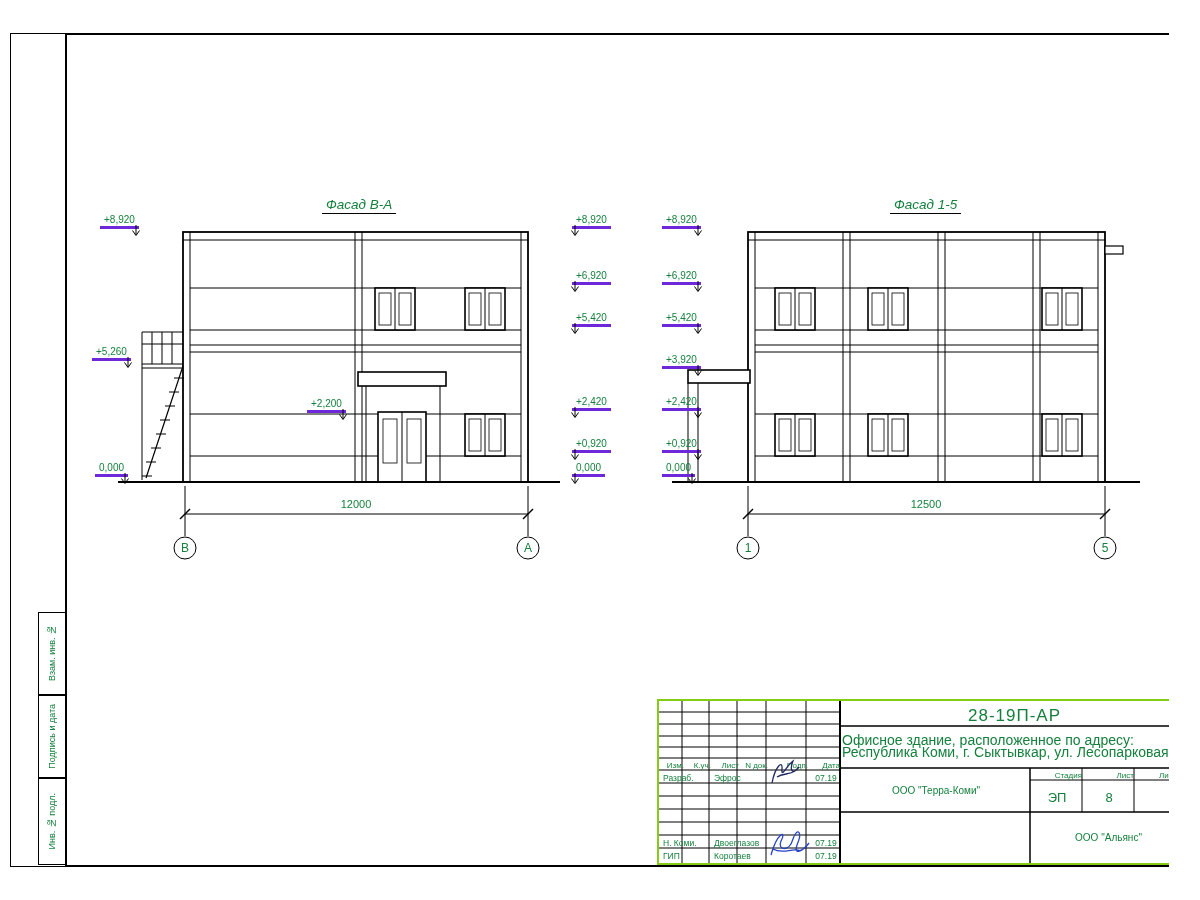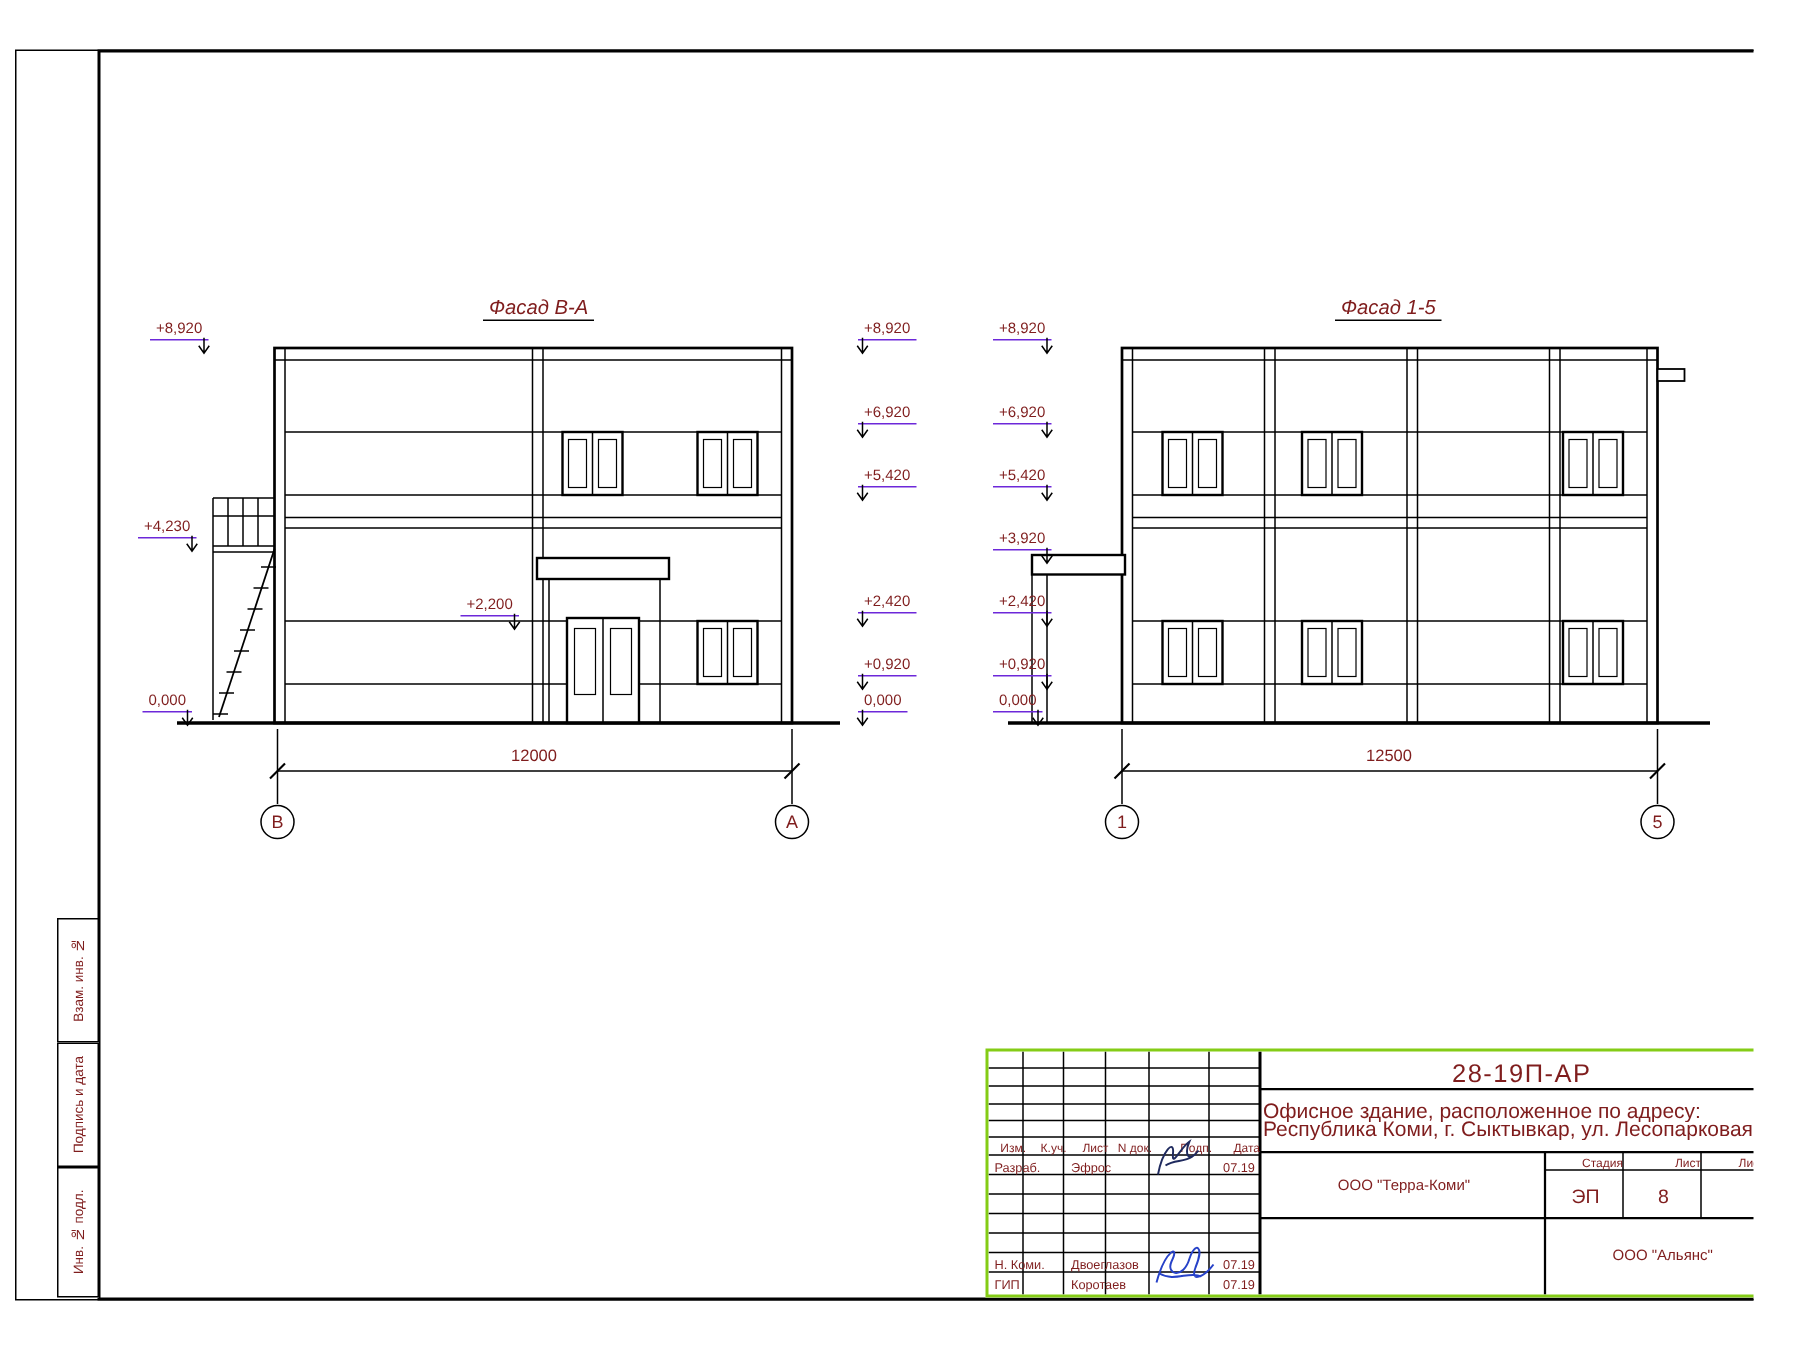--- a/index.html
+++ b/index.html
@@ -1,26 +1,26 @@
 <!DOCTYPE html>
 <html><head>
 <meta charset="utf-8">
 <style>
   html,body{margin:0;padding:0;background:#fff;}
   .page{position:relative;width:1169px;height:900px;background:#fff;overflow:hidden;
-        font-family:"Liberation Sans", sans-serif;color:#7f1d1d;}
+        font-family:"Liberation Sans", sans-serif;color:#15803d;}
   .frame-outer{position:absolute;left:10px;top:33px;width:1179px;height:834px;
         border:1px solid #000;box-sizing:border-box;}
   .frame-inner{position:absolute;left:65px;top:33px;width:1124px;height:834px;
         border:2px solid #000;box-sizing:border-box;}
   svg.linework{position:absolute;left:0;top:0;}
   .ftitle{position:absolute;font-style:italic;font-size:13.5px;border-bottom:1px solid #000;
         padding:0 4px 1px;white-space:nowrap;}
   .elev{position:absolute;height:13px;line-height:13px;font-size:10px;white-space:nowrap;
-        border-bottom:1px solid #6d28d9;padding:0 4px;}
+        border-bottom:3px solid #6d28d9;padding:0 4px;}
   .elev svg.arr{position:absolute;top:12px;}
   .arr-r svg.arr{right:-2px;}
   .arr-l svg.arr{left:-2px;}
   .dimtext{position:absolute;font-size:11px;text-align:center;background:#fff;}
   .axis{position:absolute;width:22px;height:22px;line-height:22px;text-align:center;font-size:12px;}
   .sidebox{position:absolute;left:38px;width:28px;border:1px solid #000;box-sizing:border-box;
         background:#fff;display:flex;align-items:center;justify-content:center;}
   .sidebox span{writing-mode:vertical-rl;transform:rotate(180deg);font-size:9px;white-space:nowrap;}
   .tblock{position:absolute;left:657px;top:699px;width:530px;height:166px;
         border:2px solid #84cc16;box-sizing:border-box;background:#fff;}
@@ -197,21 +197,21 @@
   <div class="ftitle" style="left:322px;top:197px">Фасад В-А</div>
   <div class="ftitle" style="left:890px;top:197px">Фасад 1-5</div>
 
   <div class="elev arr-r" style="left:100px;top:213px">
     <span>+8,920</span>
     <svg class="arr" width="10" height="12">
         <path d="M5,0 L5,10 M1.5,5.5 L5,10.5 L8.5,5.5" stroke="#000" fill="none"></path>
       </svg>
   </div>
   <div class="elev arr-r" style="left:92px;top:345px">
-    <span>+4,230</span>
+    <span>+5,260</span>
     <svg class="arr" width="10" height="12">
         <path d="M5,0 L5,10 M1.5,5.5 L5,10.5 L8.5,5.5" stroke="#000" fill="none"></path>
       </svg>
   </div>
   <div class="elev arr-r" style="left:95px;top:461px">
     <span>0,000</span>
     <svg class="arr" width="10" height="12">
         <path d="M5,0 L5,10 M1.5,5.5 L5,10.5 L8.5,5.5" stroke="#000" fill="none"></path>
       </svg>
   </div>

